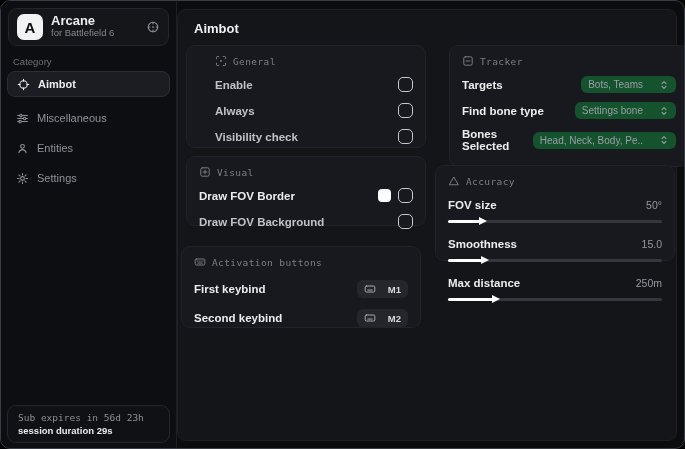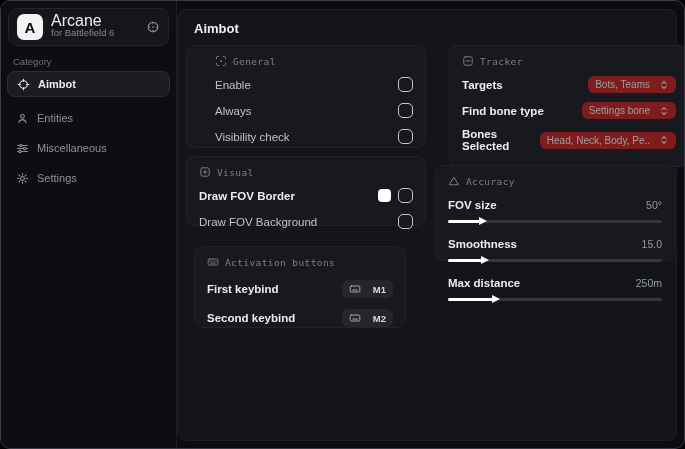--- a/index.html
+++ b/index.html
@@ -7,21 +7,21 @@
   .window{position:absolute;inset:0;background:#0b0c0e;border:1px solid #3a3d43;border-radius:10px;
     box-sizing:border-box;overflow:hidden;}
 
   
   .sidebar{position:absolute;left:0;top:0;bottom:0;width:175px;background:#0d0e11;border-right:1px solid #1d1f24;}
   .logo-card{position:absolute;left:7px;top:7px;width:161px;height:38px;background:#15161a;border:1px solid #24262b;
     border-radius:9px;display:flex;align-items:center;padding:0 8px;box-sizing:border-box;gap:8px;}
   .logo-badge{width:26px;height:26px;background:#f2f3f4;border-radius:7px;color:#0b0c0e;font-weight:bold;
     font-size:15px;display:flex;align-items:center;justify-content:center;}
   .logo-text{flex:1;min-width:0;}
-  .logo-title{color:#ecedee;font-size:16px;font-weight:normal;line-height:12px;}
+  .logo-title{color:#ecedee;font-size:13px;font-weight:bold;line-height:12px;}
   .logo-sub{color:#84878d;font-size:9.5px;line-height:12px;}
   .logo-action{color:#8b8e94;display:flex;}
 
   .category-label{position:absolute;left:12px;top:55px;color:#6d7077;font-size:9.5px;}
   .nav{position:absolute;left:6px;top:70px;width:163px;}
   .nav-item{display:flex;align-items:center;gap:8px;height:26px;padding:0 9px;border-radius:8px;
     color:#8e9197;font-size:11px;box-sizing:border-box;margin-bottom:4px;cursor:pointer;}
   .nav-item.active{background:#1c1d22;border:1px solid #2c2e34;color:#eceded;font-weight:bold;margin-bottom:8px;}
   .nav-item .icon{display:flex;color:inherit;}
 
@@ -35,48 +35,48 @@
     border-radius:9px;}
   .page-title{position:absolute;left:16px;top:11px;margin:0;color:#f0f1f2;font-size:13px;font-weight:bold;}
 
   .card{position:absolute;background:#18191e;border:1px solid #212329;border-radius:9px;padding:9px 12px;
     box-sizing:border-box;}
   .card-header{display:flex;align-items:center;gap:6px;color:#7c7f86;font-family:"DejaVu Sans Mono",monospace;
     font-size:9.5px;letter-spacing:.4px;}
   .card-header .icon{display:flex;color:#7c7f86;}
 
   .row{display:flex;justify-content:space-between;align-items:center;margin-top:9px;min-height:17px;}
-  .row-label{color:#c0c2c7;font-size:11.5px;}
+  .row-label{color:#c0c2c7;font-size:11.5px;font-weight:bold;}
   .row-label.strong{color:#eceded;font-weight:bold;}
   .row-right{display:flex;align-items:center;gap:7px;}
 
   .checkbox{width:15px;height:15px;border:1.5px solid #c6c8cd;border-radius:5px;background:transparent;
     box-sizing:border-box;cursor:pointer;}
   .swatch{width:13px;height:13px;border-radius:4px;}
 
   .key-badge{display:flex;align-items:center;gap:12px;background:#24262c;border-radius:6px;padding:3px 7px;
     color:#d7d9dc;font-size:9.5px;font-weight:bold;cursor:pointer;}
   .key-badge .icon{display:flex;color:#a9acb2;}
 
-  .dropdown{display:flex;align-items:center;gap:9px;background:#7f1d1d;border-radius:6px;padding:3px 7px;
+  .dropdown{display:flex;align-items:center;gap:16px;background:#14532d;border-radius:6px;padding:3px 7px;
     color:#9a9ea5;font-size:10px;cursor:pointer;max-width:150px;}
   .dropdown .dd-value{white-space:nowrap;overflow:hidden;text-overflow:ellipsis;}
   .dropdown .icon{display:flex;color:#9a9ea5;flex:none;}
 
   .acc-value{color:#9599a0;font-size:10.5px;}
   .slider{position:relative;height:10px;margin-top:3px;cursor:pointer;}
   .slider-track{position:absolute;left:0;right:0;top:4px;height:2.5px;background:#34373d;border-radius:2px;}
   .slider-fill{position:absolute;left:0;top:4px;height:2.5px;background:#ffffff;border-radius:2px;}
   .slider-thumb{position:absolute;right:-7px;top:-3.5px;width:0;height:0;
     border-left:8px solid #ffffff;border-top:4.5px solid transparent;border-bottom:4.5px solid transparent;}
 
   
   #card-general{left:8px;top:35px;width:240px;height:103px;padding-left:28px;}
   #card-visual{left:8px;top:146px;width:240px;height:70px;}
-  #card-activation{left:16px;top:236px;width:212px;height:82px;}
+  #card-activation{left:3px;top:236px;width:240px;height:82px;}
   #card-tracker{left:271px;top:35px;width:240px;height:122px;}
   #card-accuracy{left:257px;top:155px;width:240px;height:96px;}
 
   svg{stroke:currentColor;fill:none;stroke-width:1.3;stroke-linecap:round;stroke-linejoin:round;}
 </style>
 </head>
 <body>
 
 <div class="window">
 
@@ -107,48 +107,52 @@
           <svg width="13" height="13" viewBox="0 0 16 16">
               <circle cx="8" cy="8" r="4.6"></circle>
               <path d="M8 1.5v2.4M8 12.1v2.4M1.5 8h2.4M12.1 8h2.4"></path>
             </svg>
         </span>
         <span>Aimbot</span>
       </div>
       <div class="nav-item">
         <span class="icon">
           <svg width="13" height="13" viewBox="0 0 16 16">
-              <circle cx="8" cy="5.3" r="2.3"></circle>
-              <path d="M3.6 13.2c.5-2.4 2.2-3.8 4.4-3.8s3.9 1.4 4.4 3.8"></path>
-            </svg>
-        </span>
-        <span>Entities</span>
-      </div>
-      <div class="nav-item">
-        <span class="icon">
-          <svg width="13" height="13" viewBox="0 0 16 16">
               <path d="M2 4.2h12M2 8h12M2 11.8h12"></path>
               <circle cx="6" cy="4.2" r="1.5" fill="#0d0e11"></circle>
               <circle cx="10.6" cy="8" r="1.5" fill="#0d0e11"></circle>
               <circle cx="5" cy="11.8" r="1.5" fill="#0d0e11"></circle>
             </svg>
         </span>
         <span>Miscellaneous</span>
       </div>
       <div class="nav-item">
         <span class="icon">
           <svg width="13" height="13" viewBox="0 0 16 16">
+              <circle cx="8" cy="5.3" r="2.3"></circle>
+              <path d="M3.6 13.2c.5-2.4 2.2-3.8 4.4-3.8s3.9 1.4 4.4 3.8"></path>
+            </svg>
+        </span>
+        <span>Entities</span>
+      </div>
+      <div class="nav-item">
+        <span class="icon">
+          <svg width="13" height="13" viewBox="0 0 16 16">
               <circle cx="8" cy="8" r="2.3"></circle>
               <path d="M8 1.8v2M8 12.2v2M1.8 8h2M12.2 8h2M3.6 3.6l1.4 1.4M11 11l1.4 1.4M12.4 3.6L11 5M5 11l-1.4 1.4"></path>
             </svg>
         </span>
         <span>Settings</span>
       </div>
     </nav>
 
+    <div class="footer-card">
+      <div class="sub-line">Sub expires in 56d 23h</div>
+      <div class="session-line">session duration 29s</div>
+    </div>
   </aside>
 
   <main class="main">
     <h1 class="page-title">Aimbot</h1>
 
     <section class="card" id="card-general">
       <div class="card-header">
         <span class="icon">
           <svg width="12" height="12" viewBox="0 0 16 16">
               <path d="M2 5V3.2A1.2 1.2 0 013.2 2H5M11 2h1.8A1.2 1.2 0 0114 3.2V5M14 11v1.8a1.2 1.2 0 01-1.2 1.2H11M5 14H3.2A1.2 1.2 0 012 12.8V11"></path>

